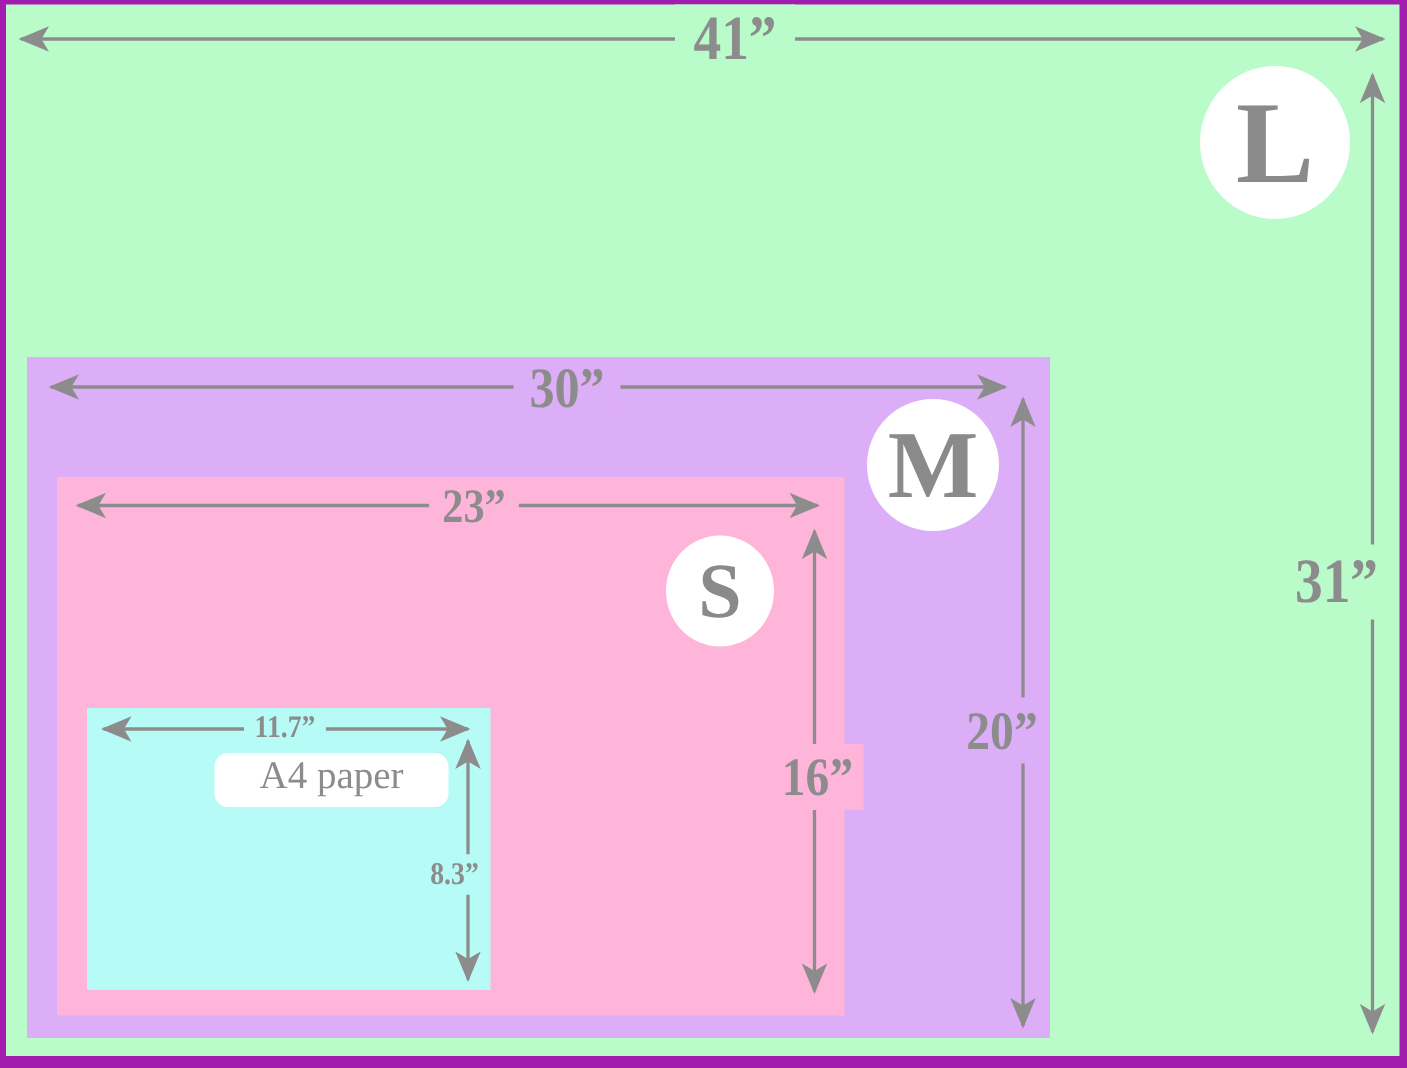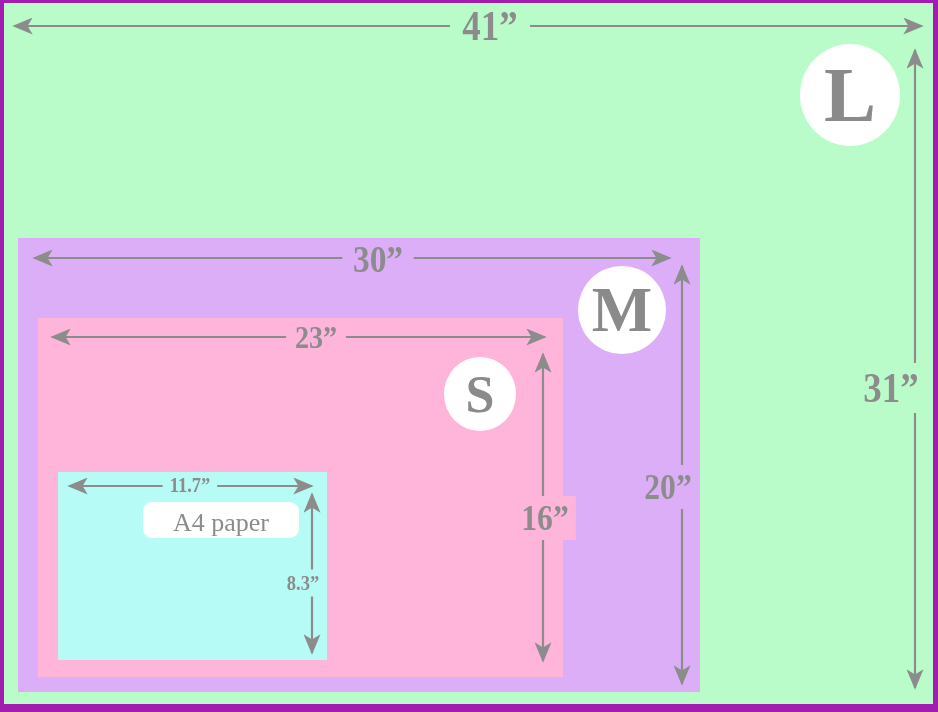--- a/index.html
+++ b/index.html
@@ -33,21 +33,21 @@
     position:absolute;z-index:3;background:#ffffff;border-radius:50%;
     display:flex;align-items:center;justify-content:center;
     color:#8a8a8a;font-weight:600;transform:translate(-50%,-50%);
   }
   .badge-l{left:850px;top:95px;width:100px;height:102px;font-size:78px;}
   .badge-m{left:622px;top:310px;width:88px;height:88px;font-size:64px;}
   .badge-s{left:480px;top:394px;width:72px;height:74px;font-size:52px;}
 
   .a4-tag{
     position:absolute;z-index:3;left:143px;top:502px;width:156px;height:36px;
-    background:#ffffff;border-radius:9px;display:flex;align-items:flex-end;justify-content:center;
+    background:#ffffff;border-radius:9px;display:flex;align-items:flex-start;justify-content:center;
     color:#8c8c8c;font-size:26px;font-weight:500;white-space:nowrap;
   }
 </style>
 </head>
 <body>
 
 <div id="stage">
 
   <div id="rect-l" class="rect"></div>
   <div id="rect-m" class="rect"></div>

